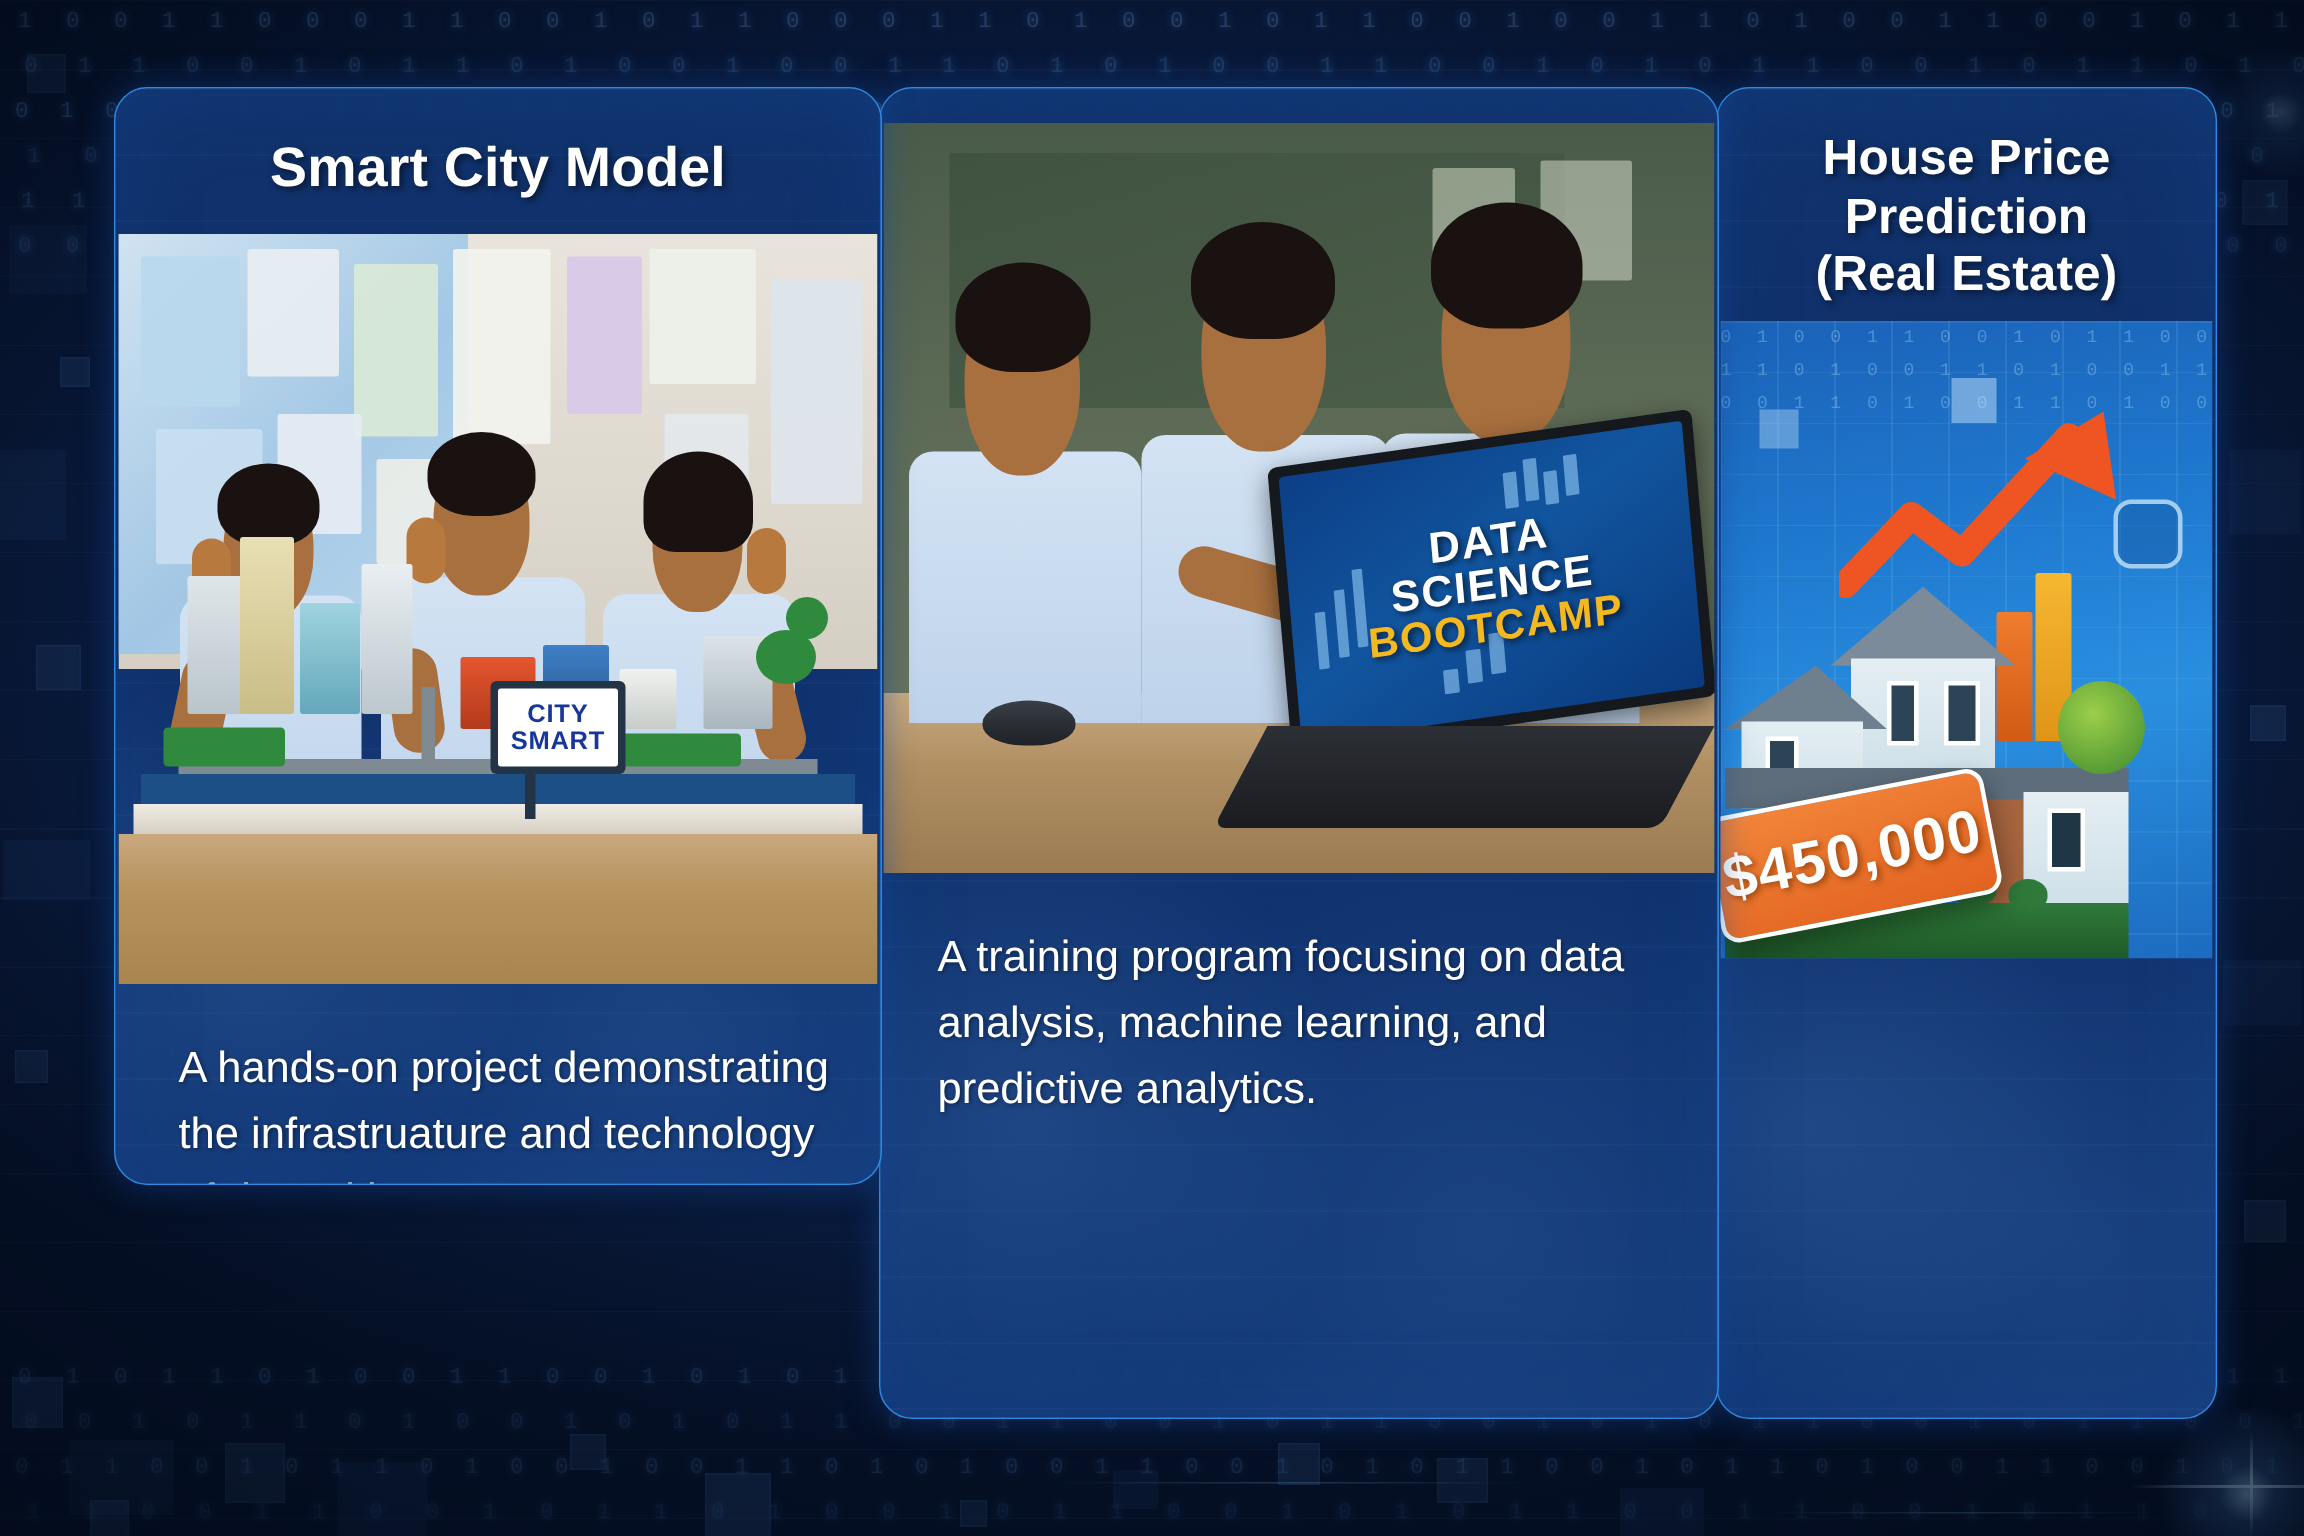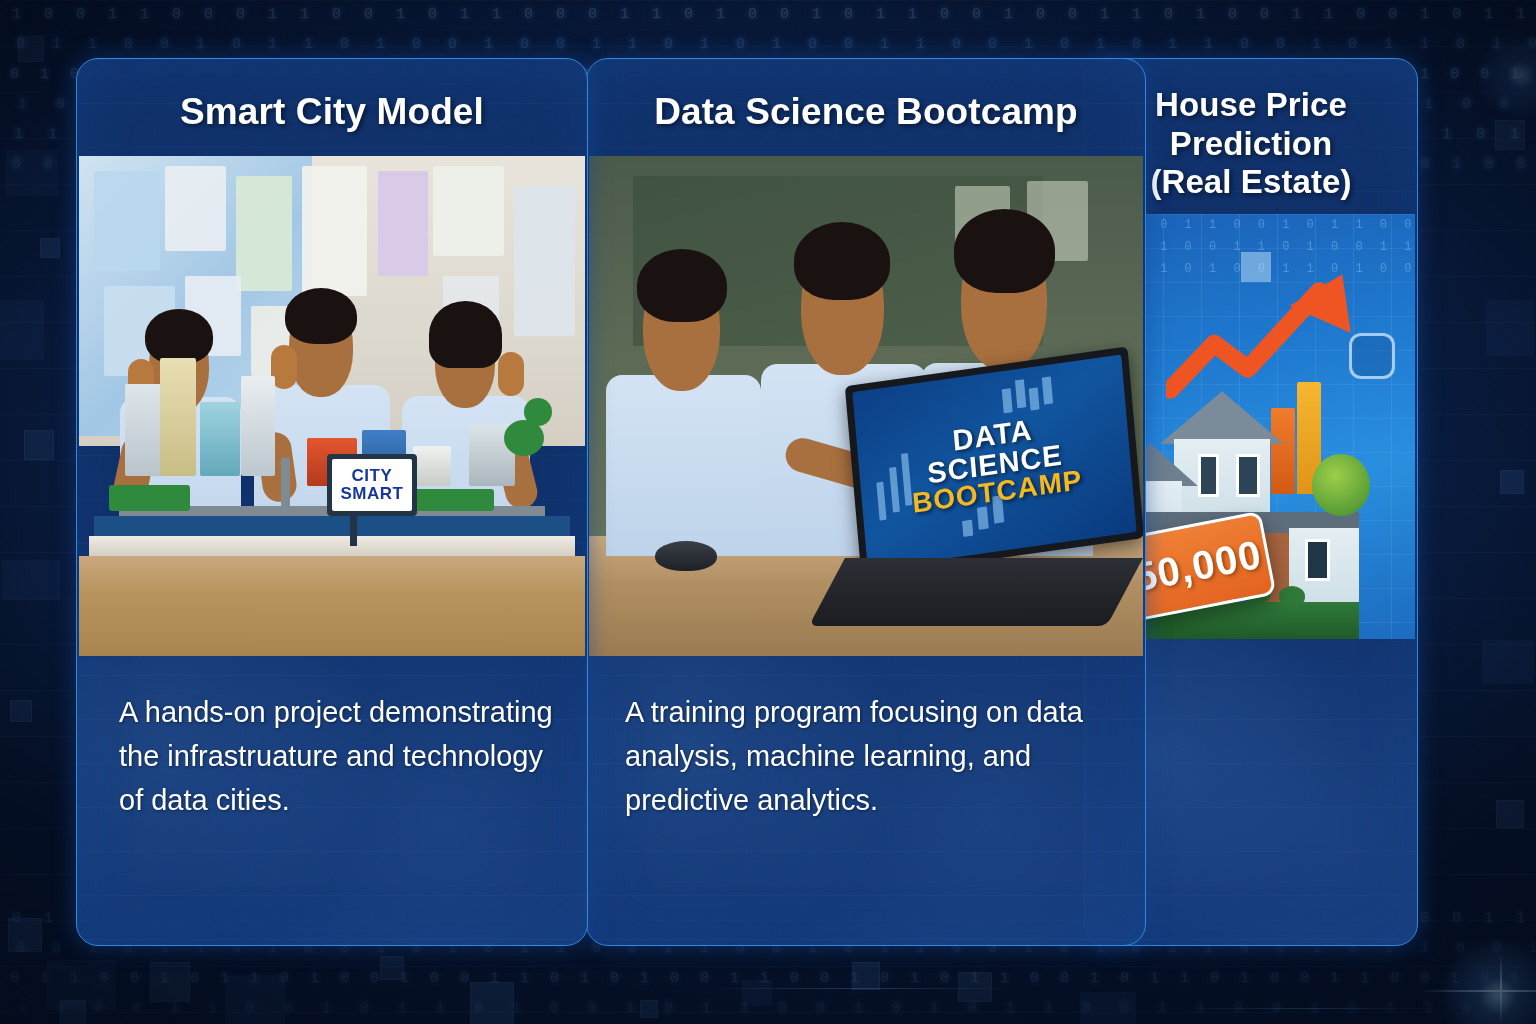--- a/index.html
+++ b/index.html
@@ -65,23 +65,23 @@
     box-shadow:0 0 22px rgba(20,70,150,.55), inset 0 0 60px rgba(30,90,170,.18);
     overflow:hidden;
   }
   .card .noise{
     position:absolute; inset:0; pointer-events:none;
     background:
       radial-gradient(circle at 18% 78%, rgba(120,185,255,.13) 0%, rgba(120,185,255,0) 26%),
       radial-gradient(circle at 72% 86%, rgba(110,175,250,.10) 0%, rgba(110,175,250,0) 30%),
       repeating-linear-gradient(180deg, rgba(140,195,255,.035) 0px, rgba(140,195,255,.035) 1px, transparent 1px, transparent 44px);
   }
-  #card-1{ left:76px;  top:58px;  width:512px; height:888px; z-index:3;}
+  #card-1{ left:76px;  top:58px;  width:512px; height:732px; z-index:3;}
   #card-2{ left:586px; top:58px;  width:560px; height:888px; z-index:2;}
-  #card-3{ left:1084px;top:58px;  width:334px; height:888px; z-index:1;}
+  #card-3{ left:1144px;top:58px;  width:334px; height:888px; z-index:1;}
 
   .card-title{
     position:relative; z-index:5;
     color:#ffffff; font-weight:bold; text-align:center;
     text-shadow:2px 2px 5px rgba(0,0,0,.55);
     letter-spacing:.1px;
   }
   #card-1 .card-title{ font-size:37px; padding:32px 10px 0; }
   #card-2 .card-title{ font-size:37px; padding:32px 10px 0; }
   #card-3 .card-title{ font-size:33px; line-height:1.17; padding:27px 14px 0; }
@@ -313,21 +313,20 @@
         </div>
       </div>
     </div>
 
     <p class="card-desc">A hands-on project demonstrating the infrastruature and technology of data cities.</p>
   </section>
 
   <section class="card" id="card-2">
     <div class="noise"></div>
 
-    <h2 class="card-title">Data Science Bootcamp</h2>
 
     <div class="card-photo">
       <div class="ph">
         <div class="p2-wall"></div>
         <div class="p2-board"></div>
         <div class="poster" style="left:66%; top:6%; width:10%; height:13%; background:#cfd8c4; opacity:.55;"></div>
         <div class="poster" style="left:79%; top:5%; width:11%; height:16%; background:#dde3d2; opacity:.5;"></div>
         <div class="p2-desk"></div>
 
         <div class="student" style="left:3%; top:14%; width:28%; height:66%;">

